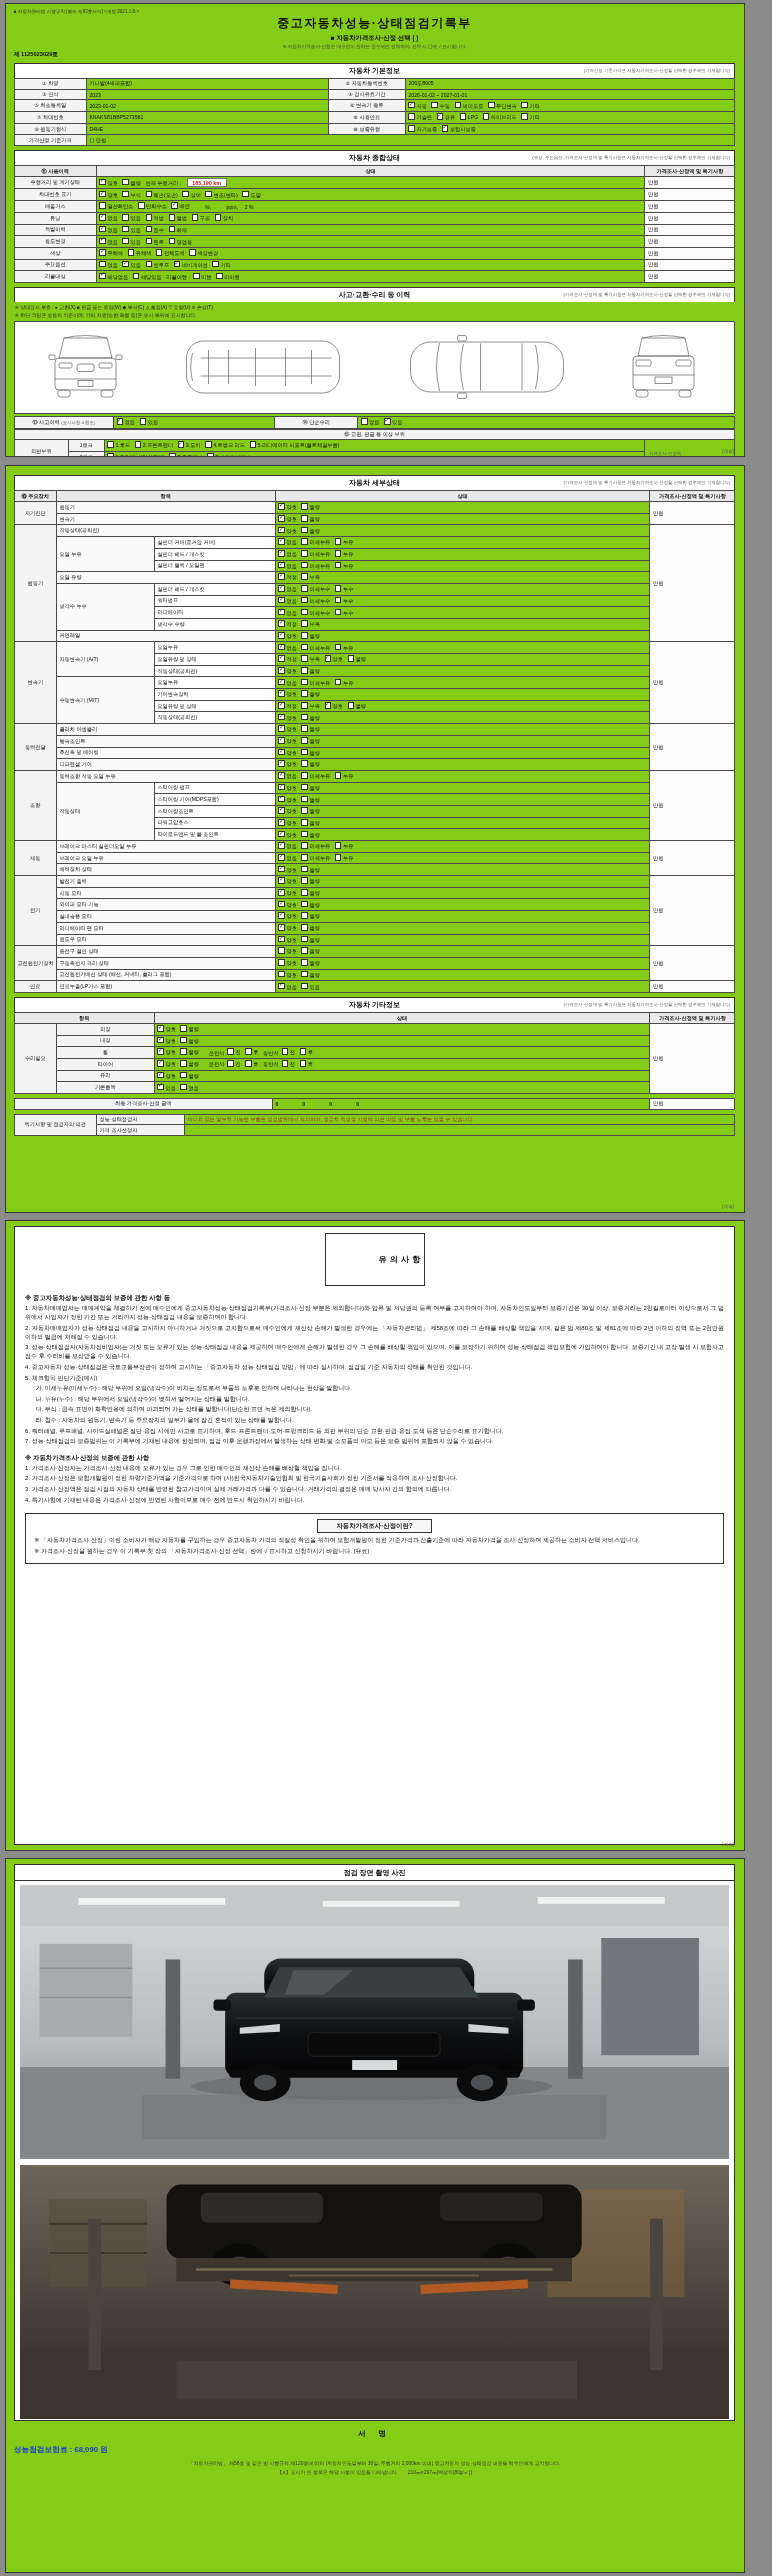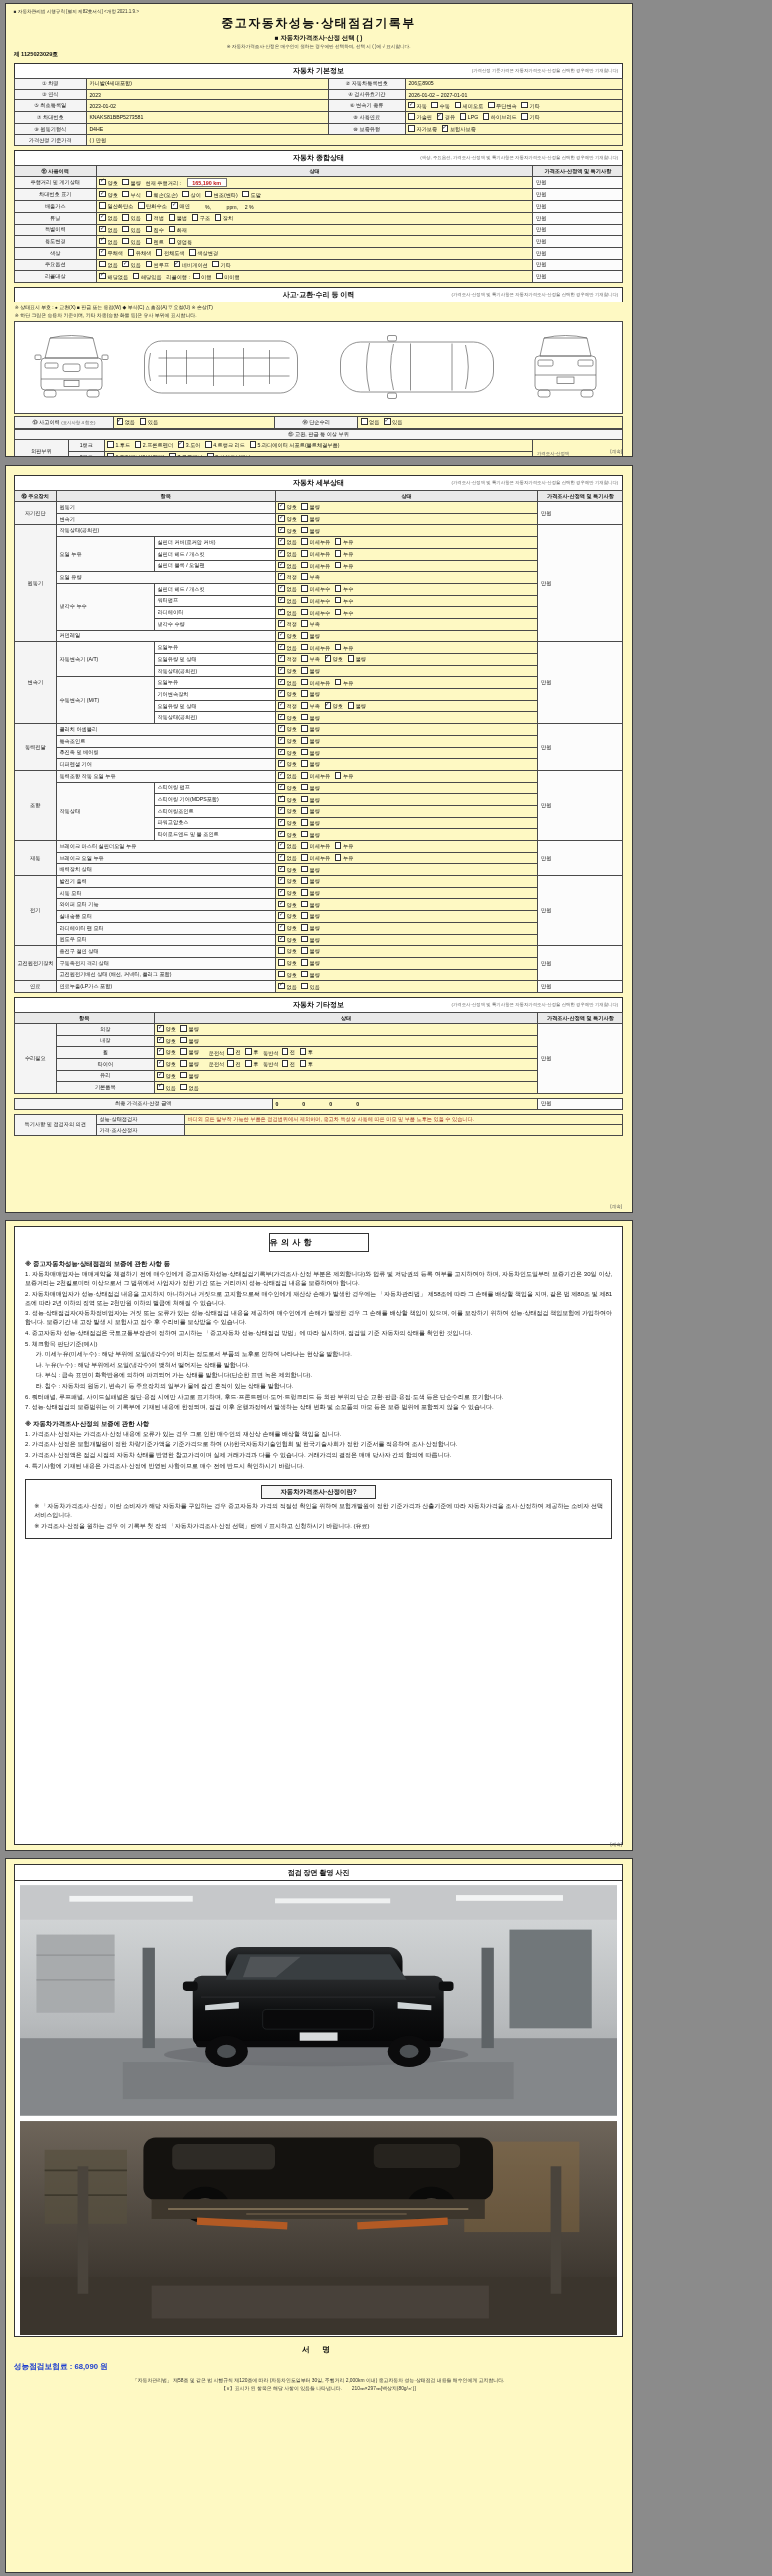--- a/index.html
+++ b/index.html
@@ -1,19 +1,19 @@
 <!DOCTYPE html>
 <html style="--red: #c11212; --blue: #1f3fd0;font-size:8.2px"><head>
 <meta charset="utf-8">
 <style>
   html,body{margin:0;padding:0}
   :root{--red:#c11212;--blue:#1f3fd0}
   body{width:773px;background:#8b8b8b;font-family:"Liberation Sans","DejaVu Sans",sans-serif;color:#111}
   #canvas{position:relative;width:773px;height:2576px;background:#8b8b8b;overflow:hidden}
-  .page{position:absolute;left:4.6px;width:628px;background:#fef9c3;border:0.5px solid #3a3a3a;padding:5.2px 8.2px;overflow:hidden;box-sizing:border-box}
+  .page{position:absolute;left:4.6px;width:740px;background:#84cc16;border:0.5px solid #3a3a3a;padding:5.2px 8.2px;overflow:hidden;box-sizing:border-box}
   #p1{top:3.1px;height:454px}
   #p2{top:465px;height:748px}
   #p3{top:1220px;height:631px}
   #p4{top:1858px;height:715px}
   .cont{position:absolute;right:9.3px;bottom:2.6px;font-size:4.6px;color:#555}
   .form-ref{font-size:4.6px;color:#333}
   .doc-title{text-align:center;font-size:12px;font-weight:700;letter-spacing:1.5px;margin-top:1px}
   .doc-sub{text-align:center;font-size:6.4px;font-weight:700;margin-top:1.5px}
   .doc-note{text-align:center;font-size:4.6px;color:#444;margin:1px 0 2.1px}
   .doc-no{font-size:5.7px;font-weight:700;margin:0.5px 0 2.6px}
@@ -39,21 +39,21 @@
   .acc-cap{text-align:left;font-weight:700;background:#efefef}
   .apc{padding:0;text-align:center;vertical-align:top}
   .apl{font-size:4.4px;color:#555;border-bottom:0.5px solid #999;padding:1px}
   .apv{font-size:5.4px;text-align:right;padding:7.2px 4.1px 7.2px 0}
   .final-label{font-weight:700;font-size:6.2px;background:#f1f1f1}
   .final-val{letter-spacing:11.3px;font-weight:700;text-align:center;font-size:6.7px}
   .oprole{background:#f4f4f4;text-align:center}
   .optext{color:#a33326;font-size:5.2px}
   
   .nbox{border:0.8px solid #333;height:100%;padding:6.2px 10.3px;box-sizing:border-box;background:#fff}
-  .nbox-title{text-align:left;font-weight:700;font-size:8.2px;letter-spacing:3.1px;border:0.5px solid #333;width:98px;margin:0 auto 6.2px;padding:3px 0}
+  .nbox-title{text-align:right;font-weight:700;font-size:8.2px;letter-spacing:3.1px;border:0.5px solid #333;width:98px;margin:0 auto 6.2px;padding:20px 0}
   .nl{font-size:6px;line-height:1.52;margin:1.5px 0;text-align:justify}
   .nl.h{font-weight:700;margin-top:6.2px;font-size:6.4px}
   .nl.s{padding-left:10.3px}
   .qa{border:0.6px solid #333;margin-top:8.2px;padding:5.2px 8.2px}
   .qa-title{text-align:center;margin-bottom:3.1px}
   .qa-title span{display:inline-block;border:0.5px solid #333;font-weight:700;font-size:6.4px;padding:1.5px 18.5px;background:#f7f7f7}
   
   .photo-box{border:0.8px solid #333;background:#fff}
   .photo-title{text-align:center;font-weight:700;font-size:7px;padding:2.6px 0;border-bottom:0.8px solid #333}
   .photo{padding:4.1px 5.2px 1px}

